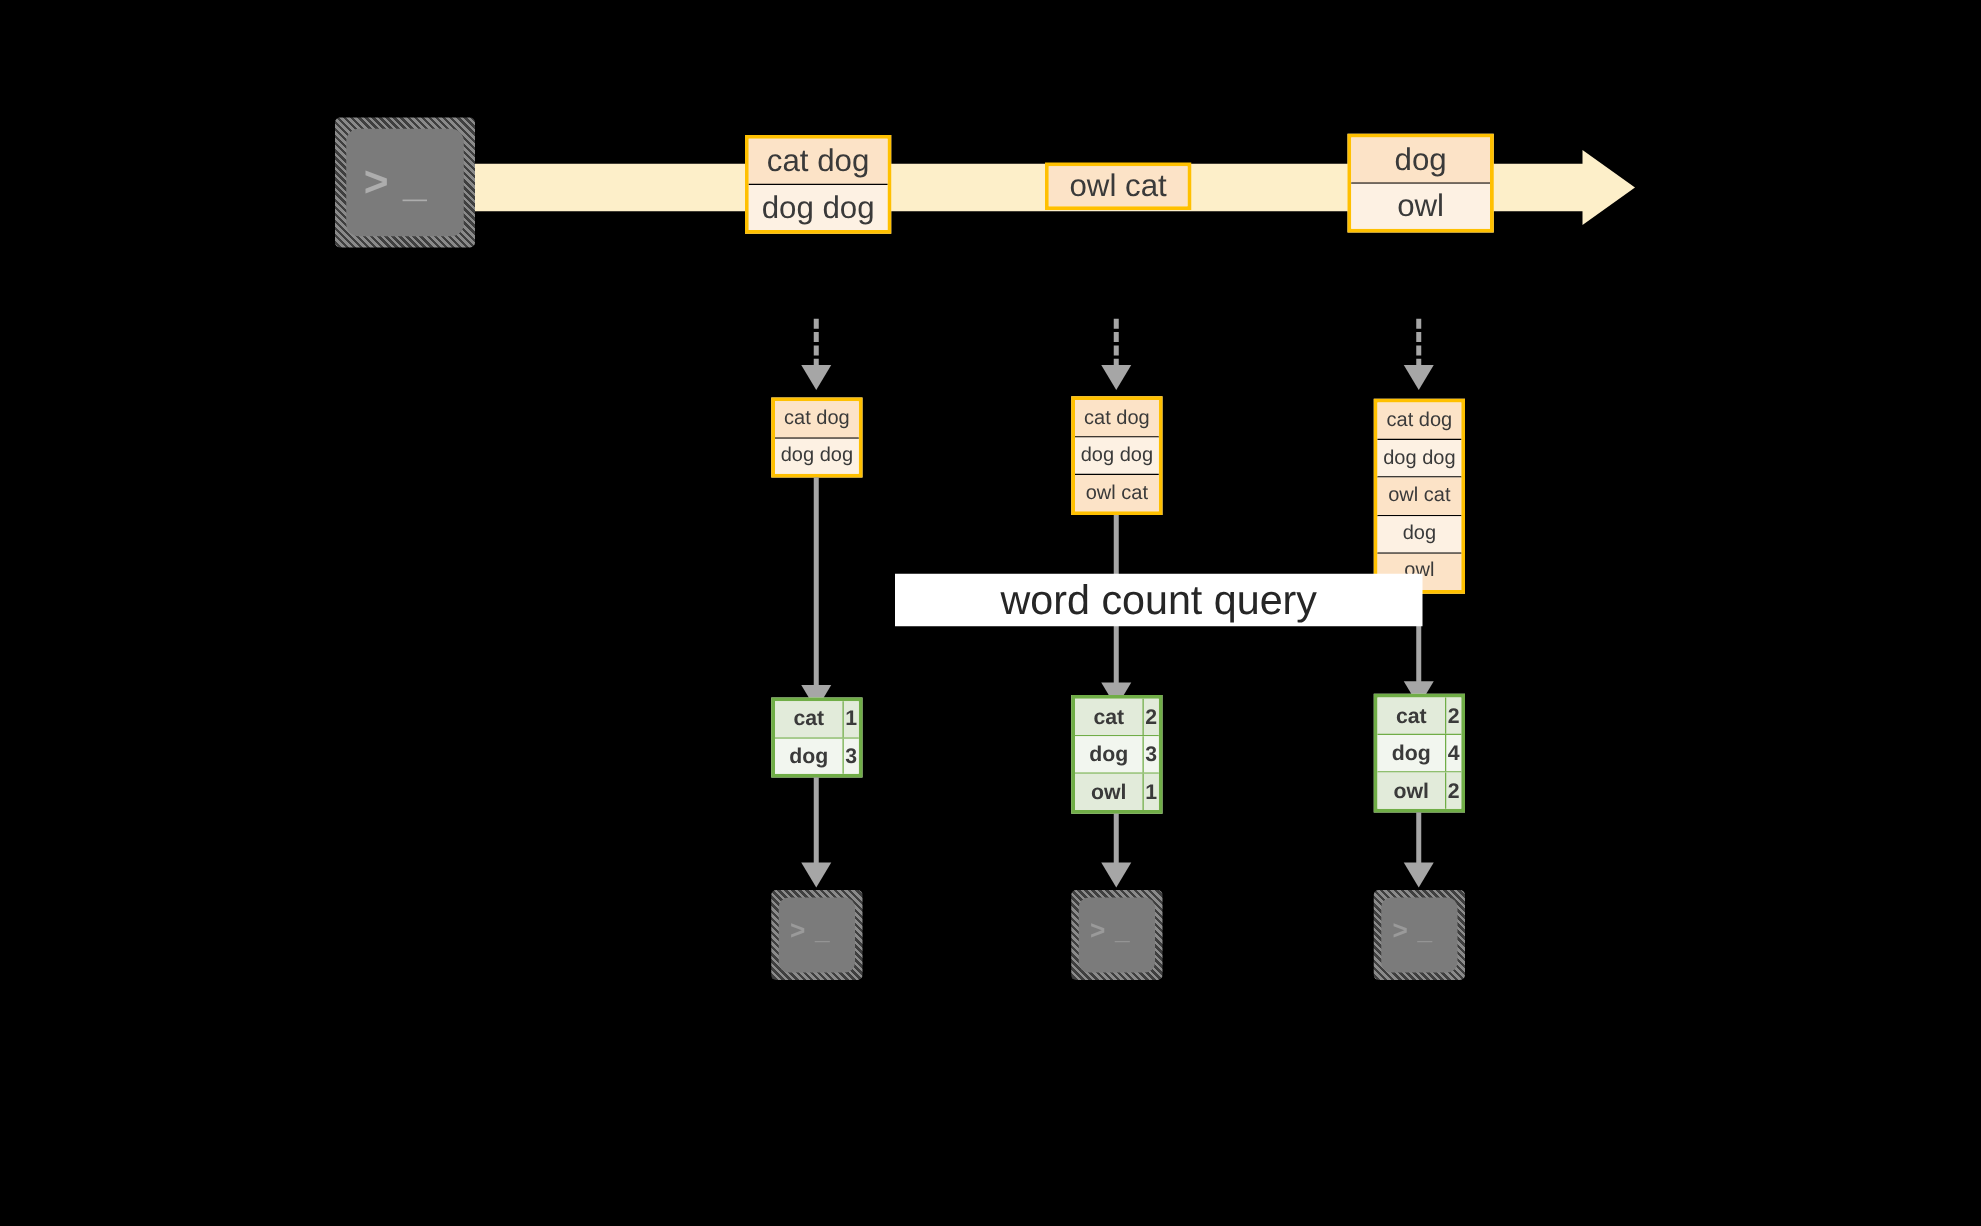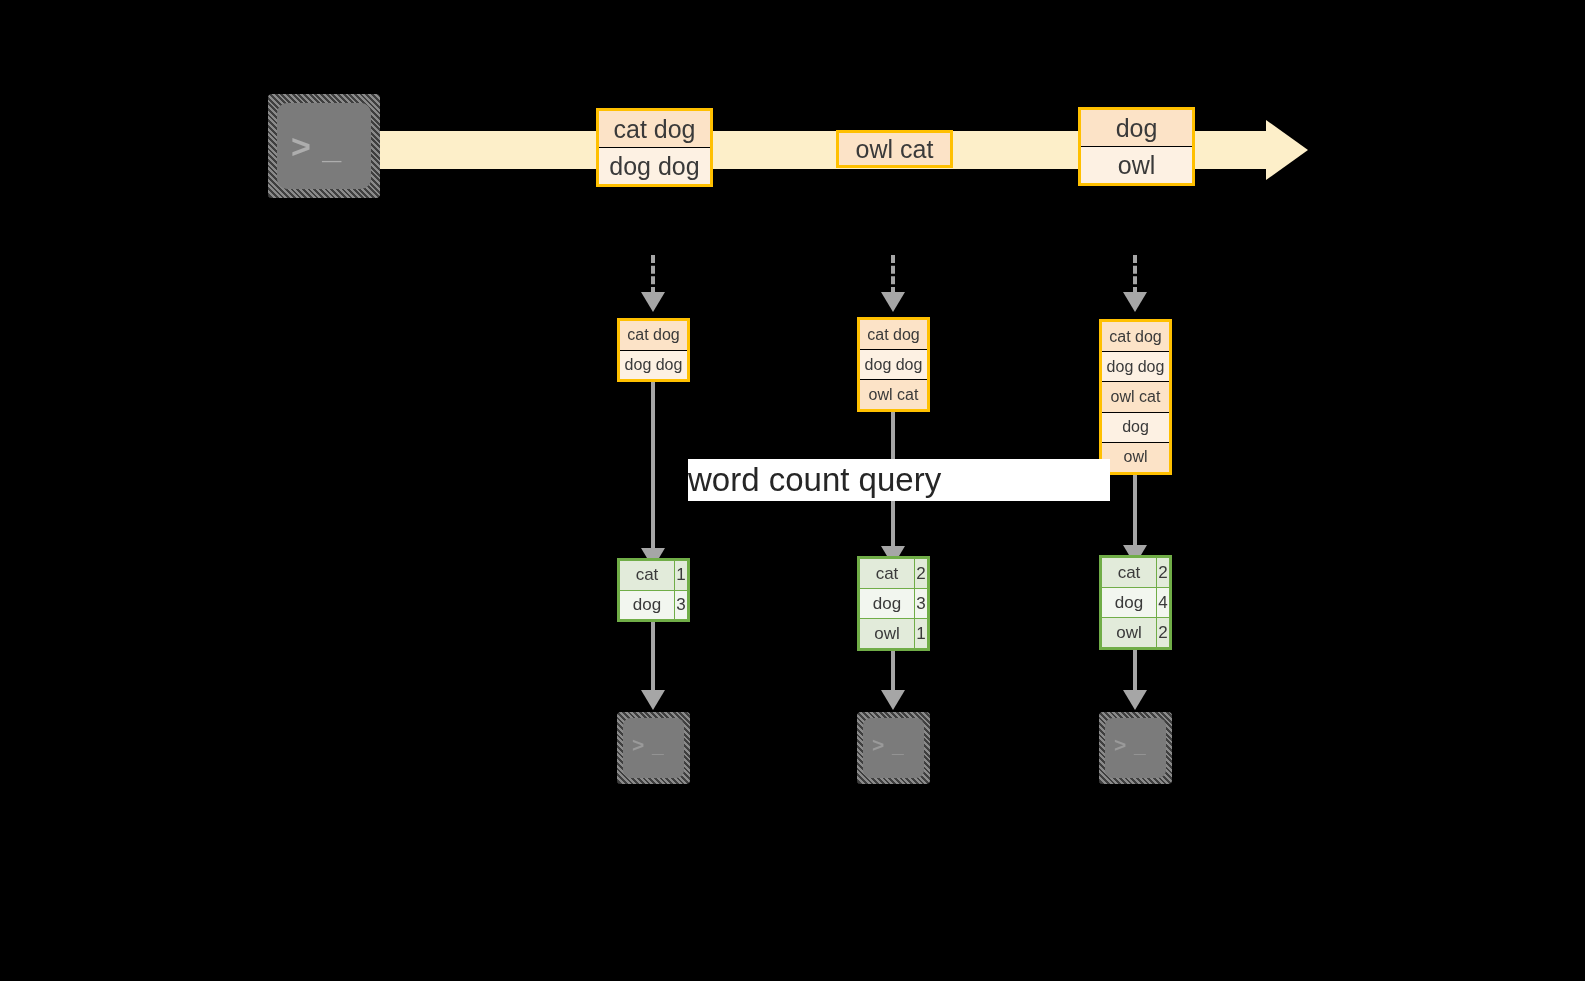--- a/index.html
+++ b/index.html
@@ -122,20 +122,21 @@
   }
 
   
   .tbl {
     position: absolute;
     box-sizing: border-box;
     border: 3px solid #70AD47;
     background: #F0F5EC;
     display: flex;
     flex-direction: column;
+    font-weight: bold;
   }
   .tbl .trow {
     flex: 1 1 auto;
     display: flex;
     border-bottom: 1px solid #70AD47;
     background: #F2F6EF;
   }
   .tbl .trow:last-child { border-bottom: none; }
   .tbl .trow.alt { background: #E2EBDA; }
   .tbl .tkey {
@@ -155,23 +156,25 @@
     color: #3a3a3a;
     font-size: 17px;
   }
 
   
   .qlabel {
     position: absolute;
     background: #FFFFFF;
     display: flex;
     align-items: center;
+    justify-content: center;
     color: #262626;
     font-size: 33px;
     white-space: nowrap;
+    margin-left: 28px;
   }
 </style>
 </head>
 <body>
 
 <div id="stage">
 
   <div class="band" style="left:368px; top:131px; width:900px; height:38px;"></div>
   <div class="band-head" style="left:1266px; top:120px;"></div>
 

